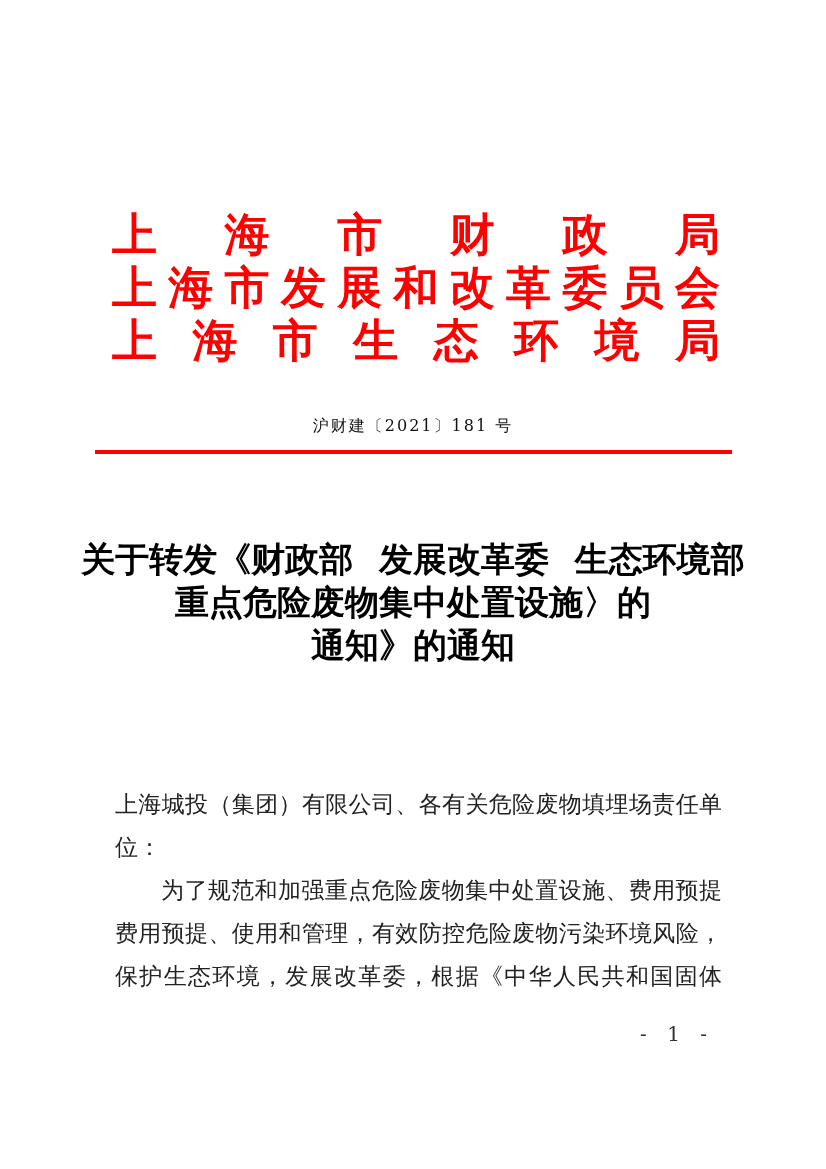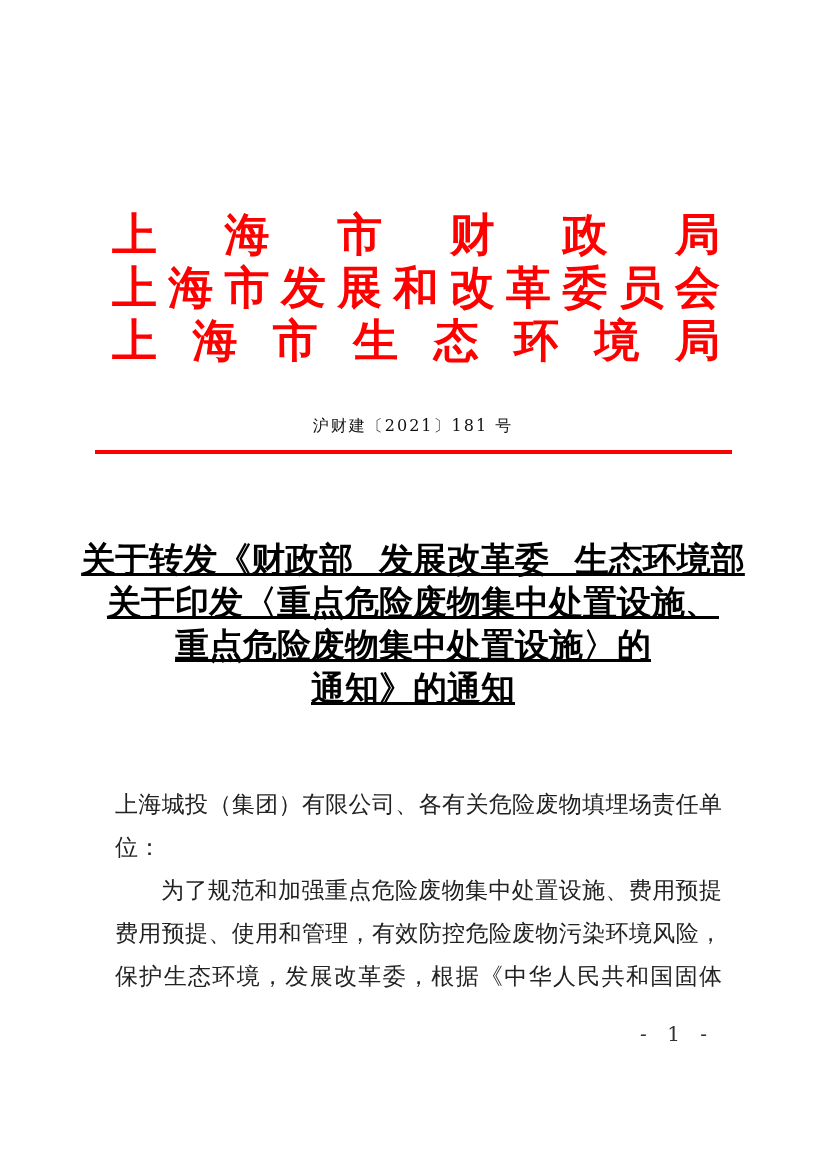--- a/index.html
+++ b/index.html
@@ -51,21 +51,20 @@
   
   .doc-title {
     position: absolute;
     top: 538px; left: 60px; width: 706px;
     text-align: center;
     font-size: 34px;
     font-weight: 700;
     line-height: 43px;
     word-spacing: 14px;
     color: #000;
-    text-decoration: underline;
   }
   .doc-title .title-line { white-space: nowrap; }
   
   .body-text {
     position: absolute;
     top: 783px; left: 115px; width: 607px;
     font-size: 23px;
     line-height: 43px;
     font-weight: 400;
     color: #222;
@@ -126,21 +125,20 @@
         <span>局</span>
       </div>
   </div>
 
   <div class="doc-number">沪财建〔2021〕181 号</div>
 
   <div class="red-rule"></div>
 
   <div class="doc-title">
     <div class="title-line">关于转发《财政部 发展改革委 生态环境部</div>
-    <div class="title-line">关于印发〈重点危险废物集中处置设施、</div>
     <div class="title-line">重点危险废物集中处置设施〉的</div>
     <div class="title-line">通知》的通知</div>
   </div>
 
   <div class="body-text">
     <div class="body-line line-fill">上海城投（集团）有限公司、各有关危险废物填埋场责任单</div>
     <div class="body-line line-left">位：</div>
     <div class="body-line line-fill indent-2">为了规范和加强重点危险废物集中处置设施、费用预提</div>
     <div class="body-line line-fill">费用预提、使用和管理，有效防控危险废物污染环境风险，</div>
     <div class="body-line line-fill">保护生态环境，发展改革委，根据《中华人民共和国固体</div>

